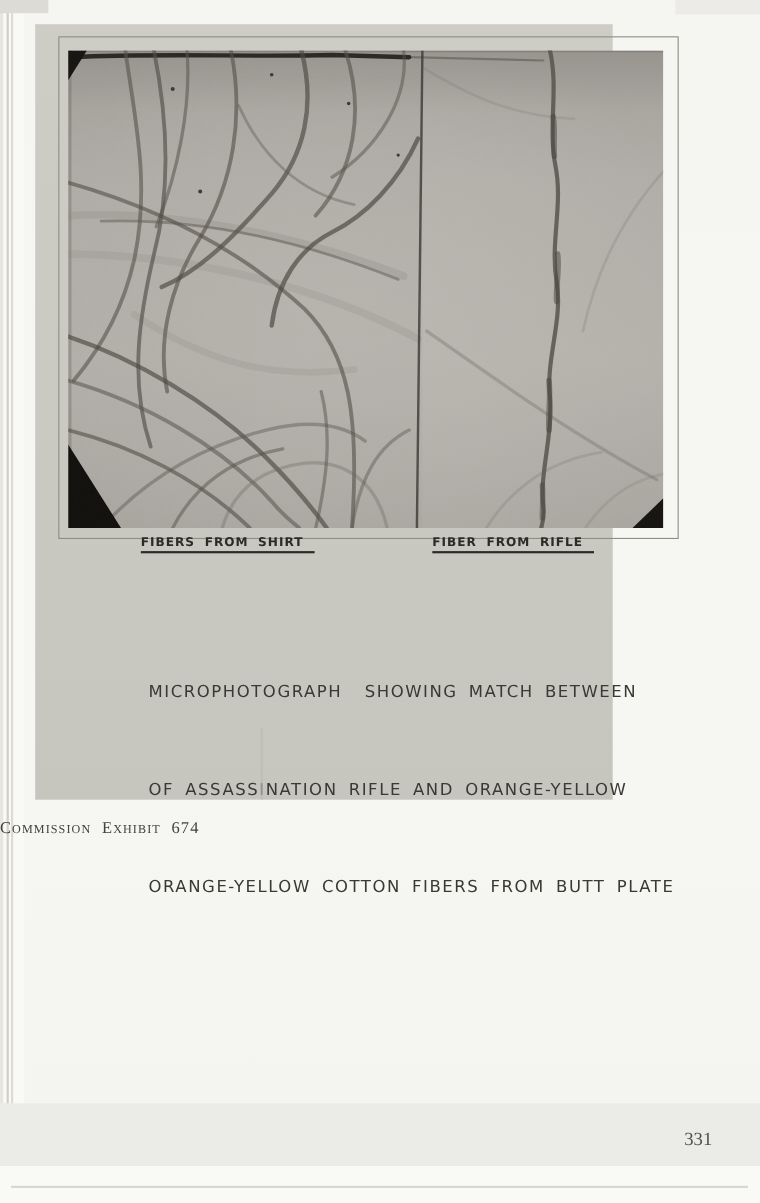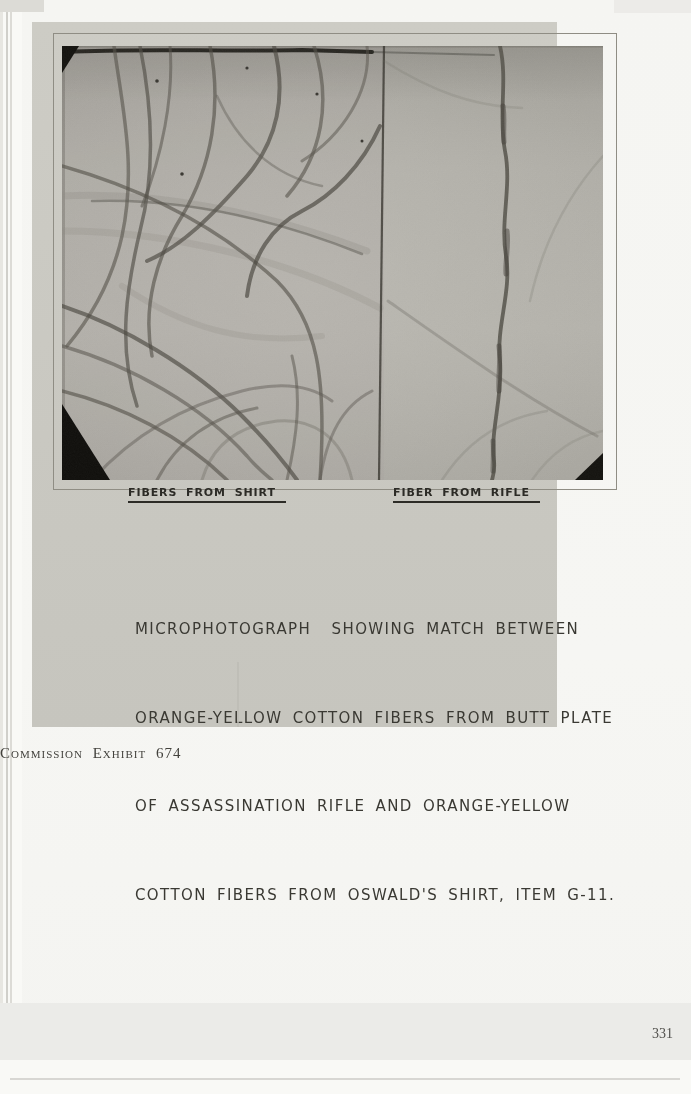--- a/index.html
+++ b/index.html
@@ -50,22 +50,22 @@
     color:#3a3933;font-size:15px;line-height:29.5px;
     letter-spacing:1.4px;word-spacing:4px;white-space:pre;
   }
 
   .exhibit-title{
     position:absolute;left:0;top:745px;width:691px;text-align:left;
     font-family:"Liberation Serif",serif;font-variant:small-caps;
     font-size:15px;letter-spacing:1px;word-spacing:5px;color:#43423d;
   }
   .page-number{
-    position:absolute;left:652px;top:1026px;
-    font-family:"Liberation Serif",serif;font-size:14px;color:#504f4b;
+    position:absolute;left:622px;top:1026px;
+    font-family:"Liberation Serif",serif;font-size:17px;color:#504f4b;
   }
 </style>
 </head>
 <body>
 
 <div class="scan">
 
   <div class="edge-strip">
     <div class="edge-line el1"></div>
     <div class="edge-line el2"></div>
@@ -166,23 +166,22 @@
       </g>
 
       <rect width="541" height="434" filter="url(#grain)" opacity="0.5"></rect>
     </svg>
 
     <div class="photo-label label-left"><span class="ul">FIBERS FROM SHIRT</span></div>
     <div class="photo-label label-right"><span class="ul">FIBER FROM RIFLE</span></div>
 
     <div class="caption">
       <div class="caption-line">MICROPHOTOGRAPH  SHOWING MATCH BETWEEN</div>
+      <div class="caption-line">OF ASSASSINATION RIFLE AND ORANGE-YELLOW</div>
       <div class="caption-line">ORANGE-YELLOW COTTON FIBERS FROM BUTT PLATE</div>
-      <div class="caption-line">OF ASSASSINATION RIFLE AND ORANGE-YELLOW</div>
-      <div class="caption-line">COTTON FIBERS FROM OSWALD'S SHIRT, ITEM G-11.</div>
     </div>
 
     <div class="card-crease"></div>
   </div>
 
   <div class="exhibit-title">Commission Exhibit 674</div>
 
   <div class="bottom-band"></div>
   <div class="bottom-white"></div>
   <div class="bottom-line"></div>

